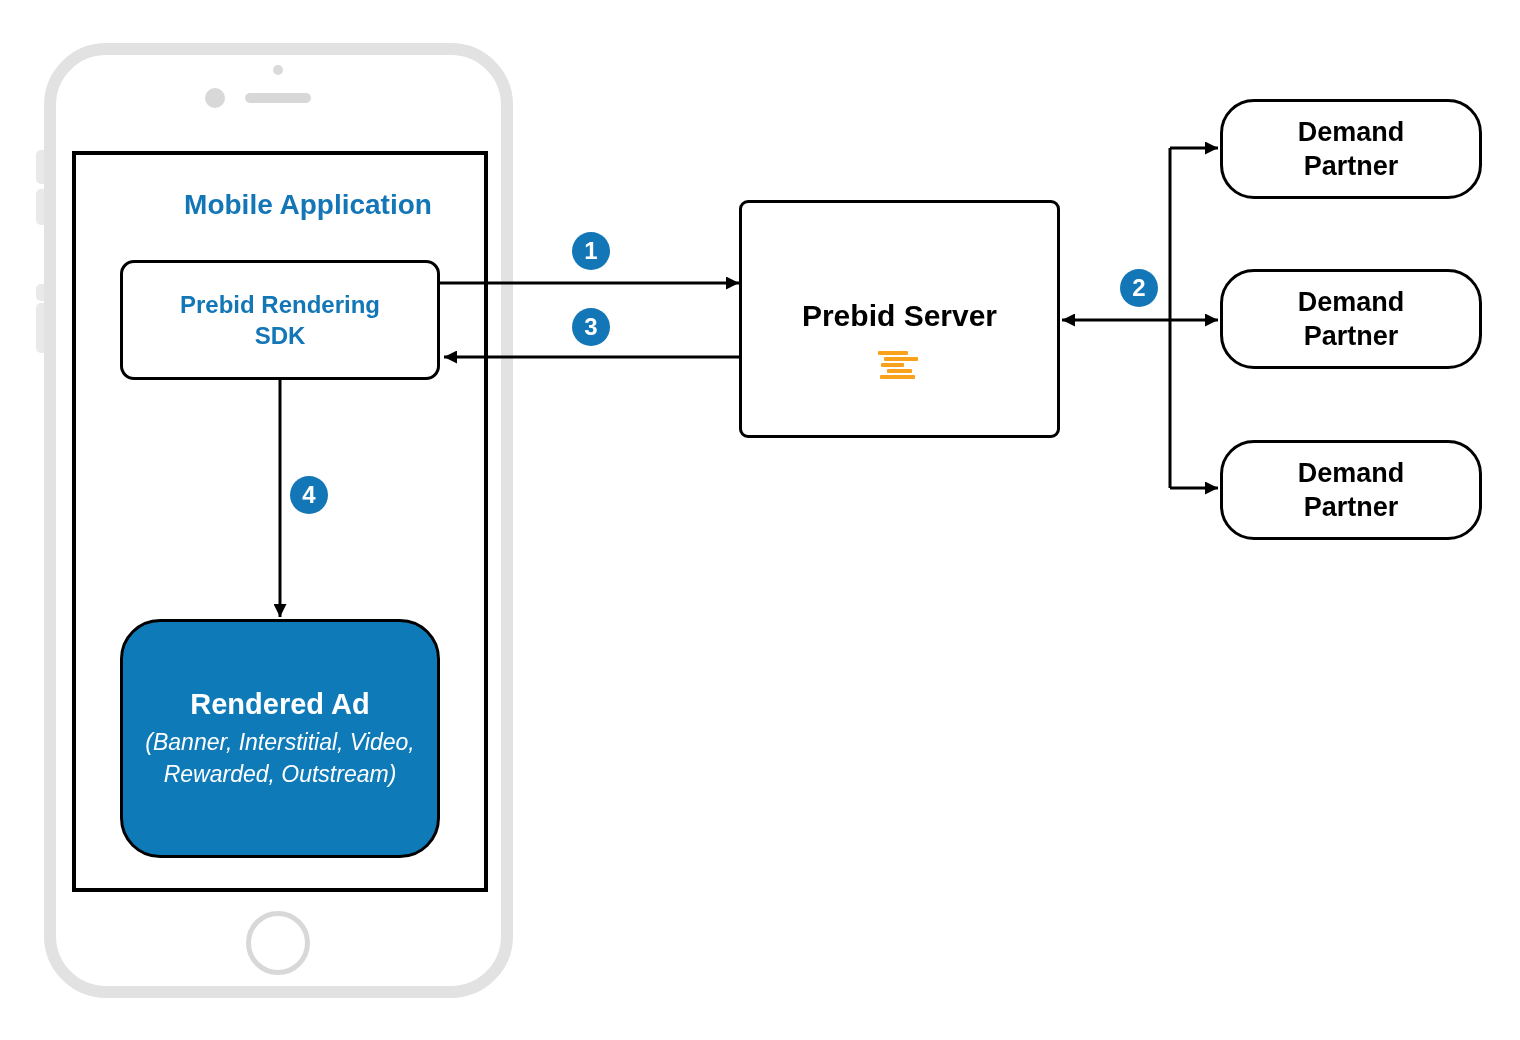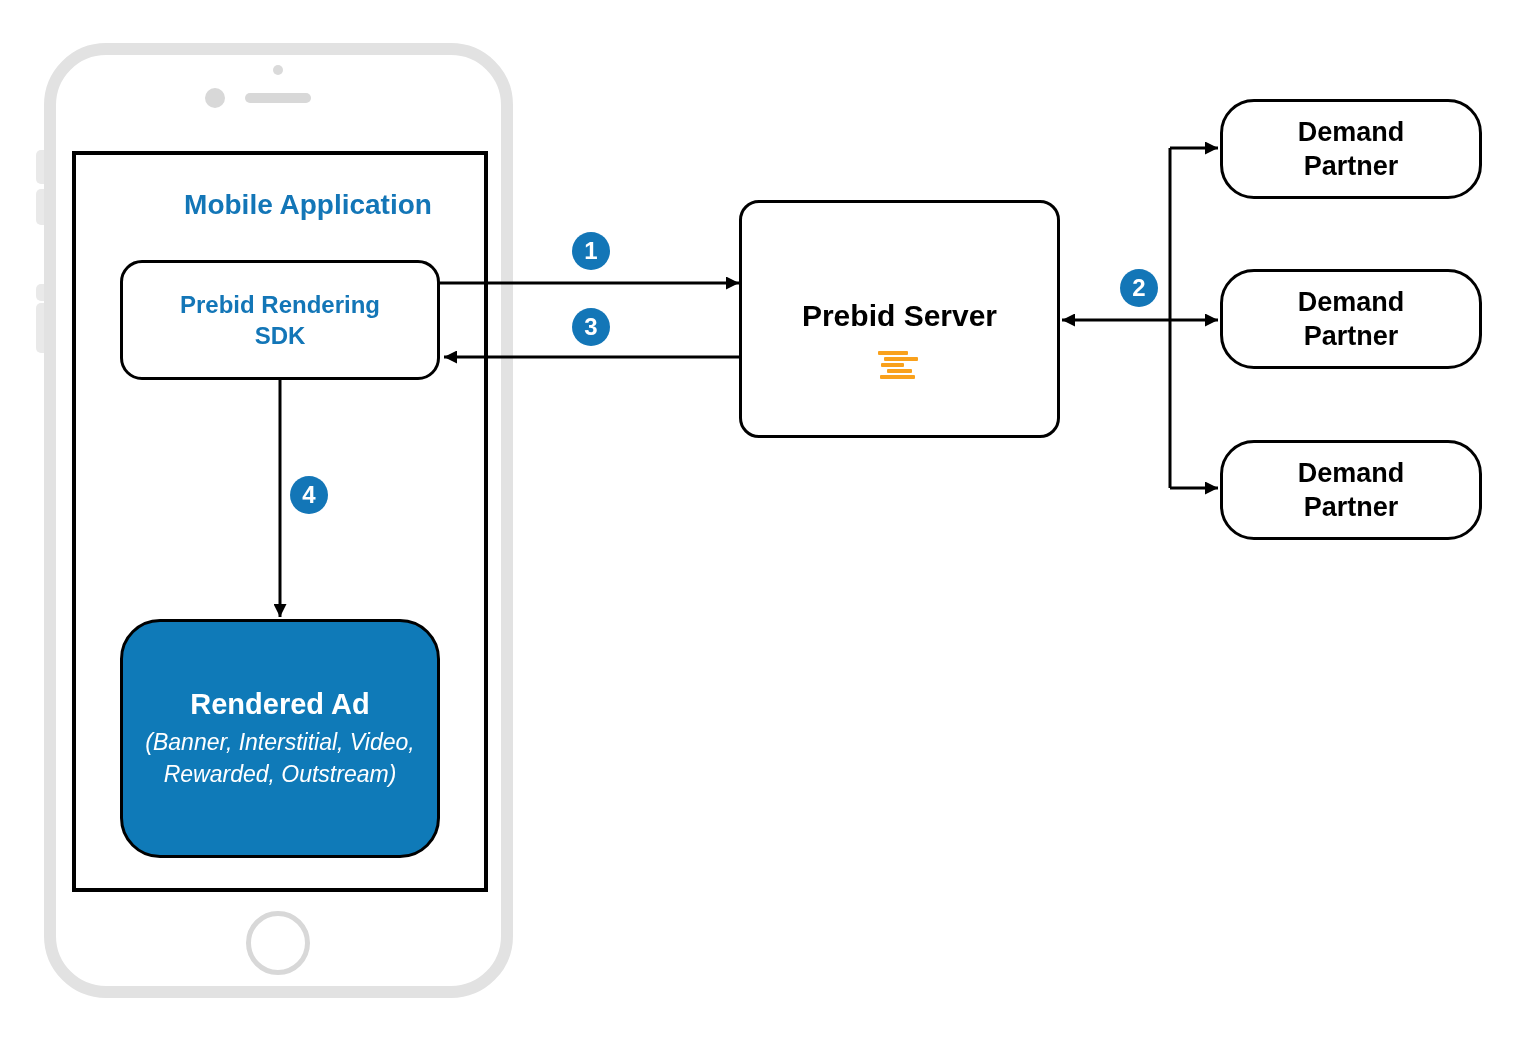--- a/index.html
+++ b/index.html
@@ -27,25 +27,25 @@
   
   .app-frame { position:absolute; left:72px; top:151px; width:416px; height:741px;
                border:4px solid #000000; background:#ffffff; z-index:2; }
   .app-title { position:absolute; left:72px; top:189px; width:472px; text-align:center;
                font-size:28px; font-weight:bold; color:#1376b7; z-index:3; }
 
   
   .node { position:absolute; background:#ffffff; border:3px solid #000000; z-index:3;
           display:flex; flex-direction:column; align-items:center; justify-content:center; }
 
-  .sdk-box { left:120px; top:260px; width:320px; height:120px; border-radius:22px;
+  .sdk-box { left:120px; top:260px; width:320px; height:120px; border-radius:14px;
              color:#1376b7; font-size:24px; font-weight:bold; line-height:31px; text-align:center; }
   .sdk-box span { display:block; }
 
-  .server-box { left:739px; top:200px; width:321px; height:238px; border-radius:20px; justify-content:flex-start; }
+  .server-box { left:739px; top:200px; width:321px; height:238px; border-radius:9px; justify-content:flex-start; }
   .server-title { margin-top:96px; font-size:30px; font-weight:bold; color:#000000; text-align:center; }
 
   .prebid-logo { margin-top:18px; width:44px; }
   .prebid-logo i { display:block; height:4px; margin-bottom:2px; background:#f9a11c; border-radius:1px; }
   .prebid-logo .b1 { margin-left:0px; width:30px; }
   .prebid-logo .b2 { margin-left:6px; width:34px; }
   .prebid-logo .b3 { margin-left:3px; width:23px; }
   .prebid-logo .b4 { margin-left:9px; width:25px; }
   .prebid-logo .b5 { margin-left:2px; width:35px; margin-bottom:0; }
 

